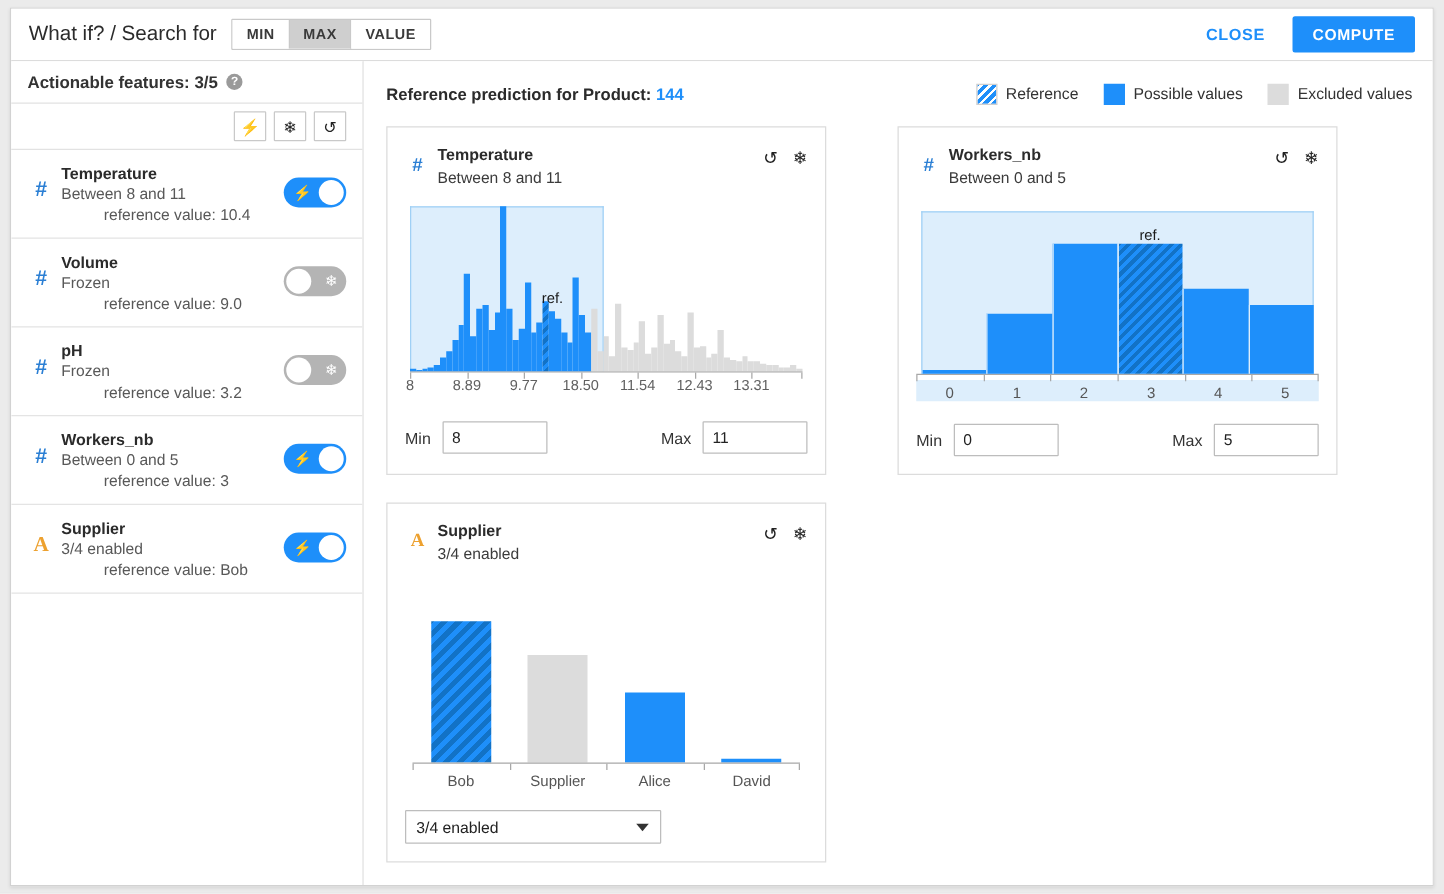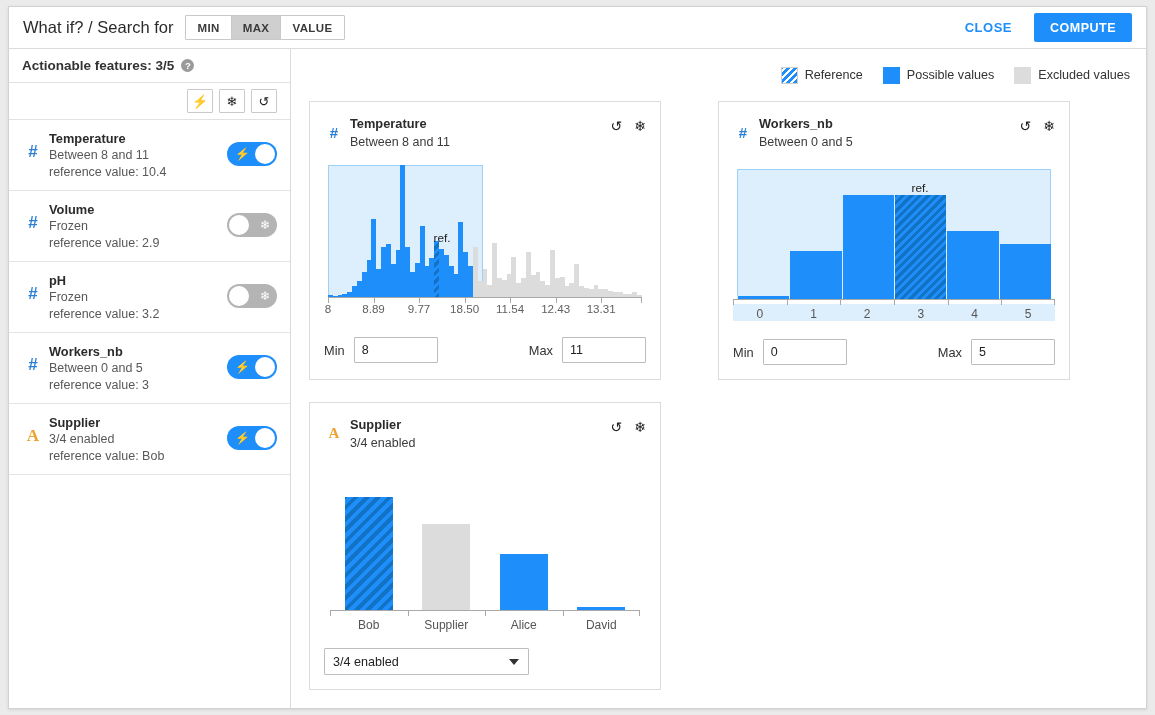--- a/index.html
+++ b/index.html
@@ -124,21 +124,21 @@
     width: 22px; flex: 0 0 22px;
     font-size: 17px; font-weight: bold;
     text-align: center;
     padding-top: 12px;
   }
   .feat-type.num { color: #2b7fd4; }
   .feat-type.cat { color: #eda12f; font-family: "Liberation Serif", serif; }
   .feat-texts { flex: 1 1 auto; padding-left: 5px; }
   .feat-name { font-size: 12.8px; font-weight: bold; color: #2b2b2b; line-height: 17px; }
   .feat-sub { font-size: 12.5px; color: #585858; line-height: 17px; }
-  .feat-ref { font-size: 12.5px; color: #585858; line-height: 17px; }
+  .feat-ref { font-size: 12.5px; color: #585858; line-height: 17px; margin-left: 34px; }
   .toggle {
     flex: 0 0 auto; margin-top: 12px;
     width: 50px; height: 24px; border-radius: 12px;
     position: relative; cursor: pointer;
     display: flex; align-items: center;
   }
   .toggle.on { background: #1e8ffa; justify-content: flex-start; }
   .toggle.off { background: #b4b4b4; justify-content: flex-end; }
   .toggle .knob {
     position: absolute; top: 2px;
@@ -363,21 +363,21 @@
               <span class="glyph">⚡</span>
               <span class="knob"></span>
             </div>
           </div>
 
           <div class="feat">
             <div class="feat-type num">#</div>
             <div class="feat-texts">
               <div class="feat-name">Volume</div>
               <div class="feat-sub">Frozen</div>
-              <div class="feat-ref">reference value: 2.9</div>
+              <div class="feat-ref">reference value: 9.0</div>
             </div>
             <div class="toggle off">
               <span class="glyph">❄</span>
               <span class="knob"></span>
             </div>
           </div>
 
           <div class="feat">
             <div class="feat-type num">#</div>
             <div class="feat-texts">
@@ -415,20 +415,24 @@
               <span class="glyph">⚡</span>
               <span class="knob"></span>
             </div>
           </div>
 
         </div>
       </div>
 
       <div class="main">
         <div class="main-head">
+          <div class="main-title">
+            <span>Reference prediction for Product:</span>
+            <span class="val">144</span>
+          </div>
           <div class="legend">
             <div class="legend-item">
               <span class="swatch hatch"></span>
               <span class="legend-label">Reference</span>
             </div>
             <div class="legend-item">
               <span class="swatch solid"></span>
               <span class="legend-label">Possible values</span>
             </div>
             <div class="legend-item">

